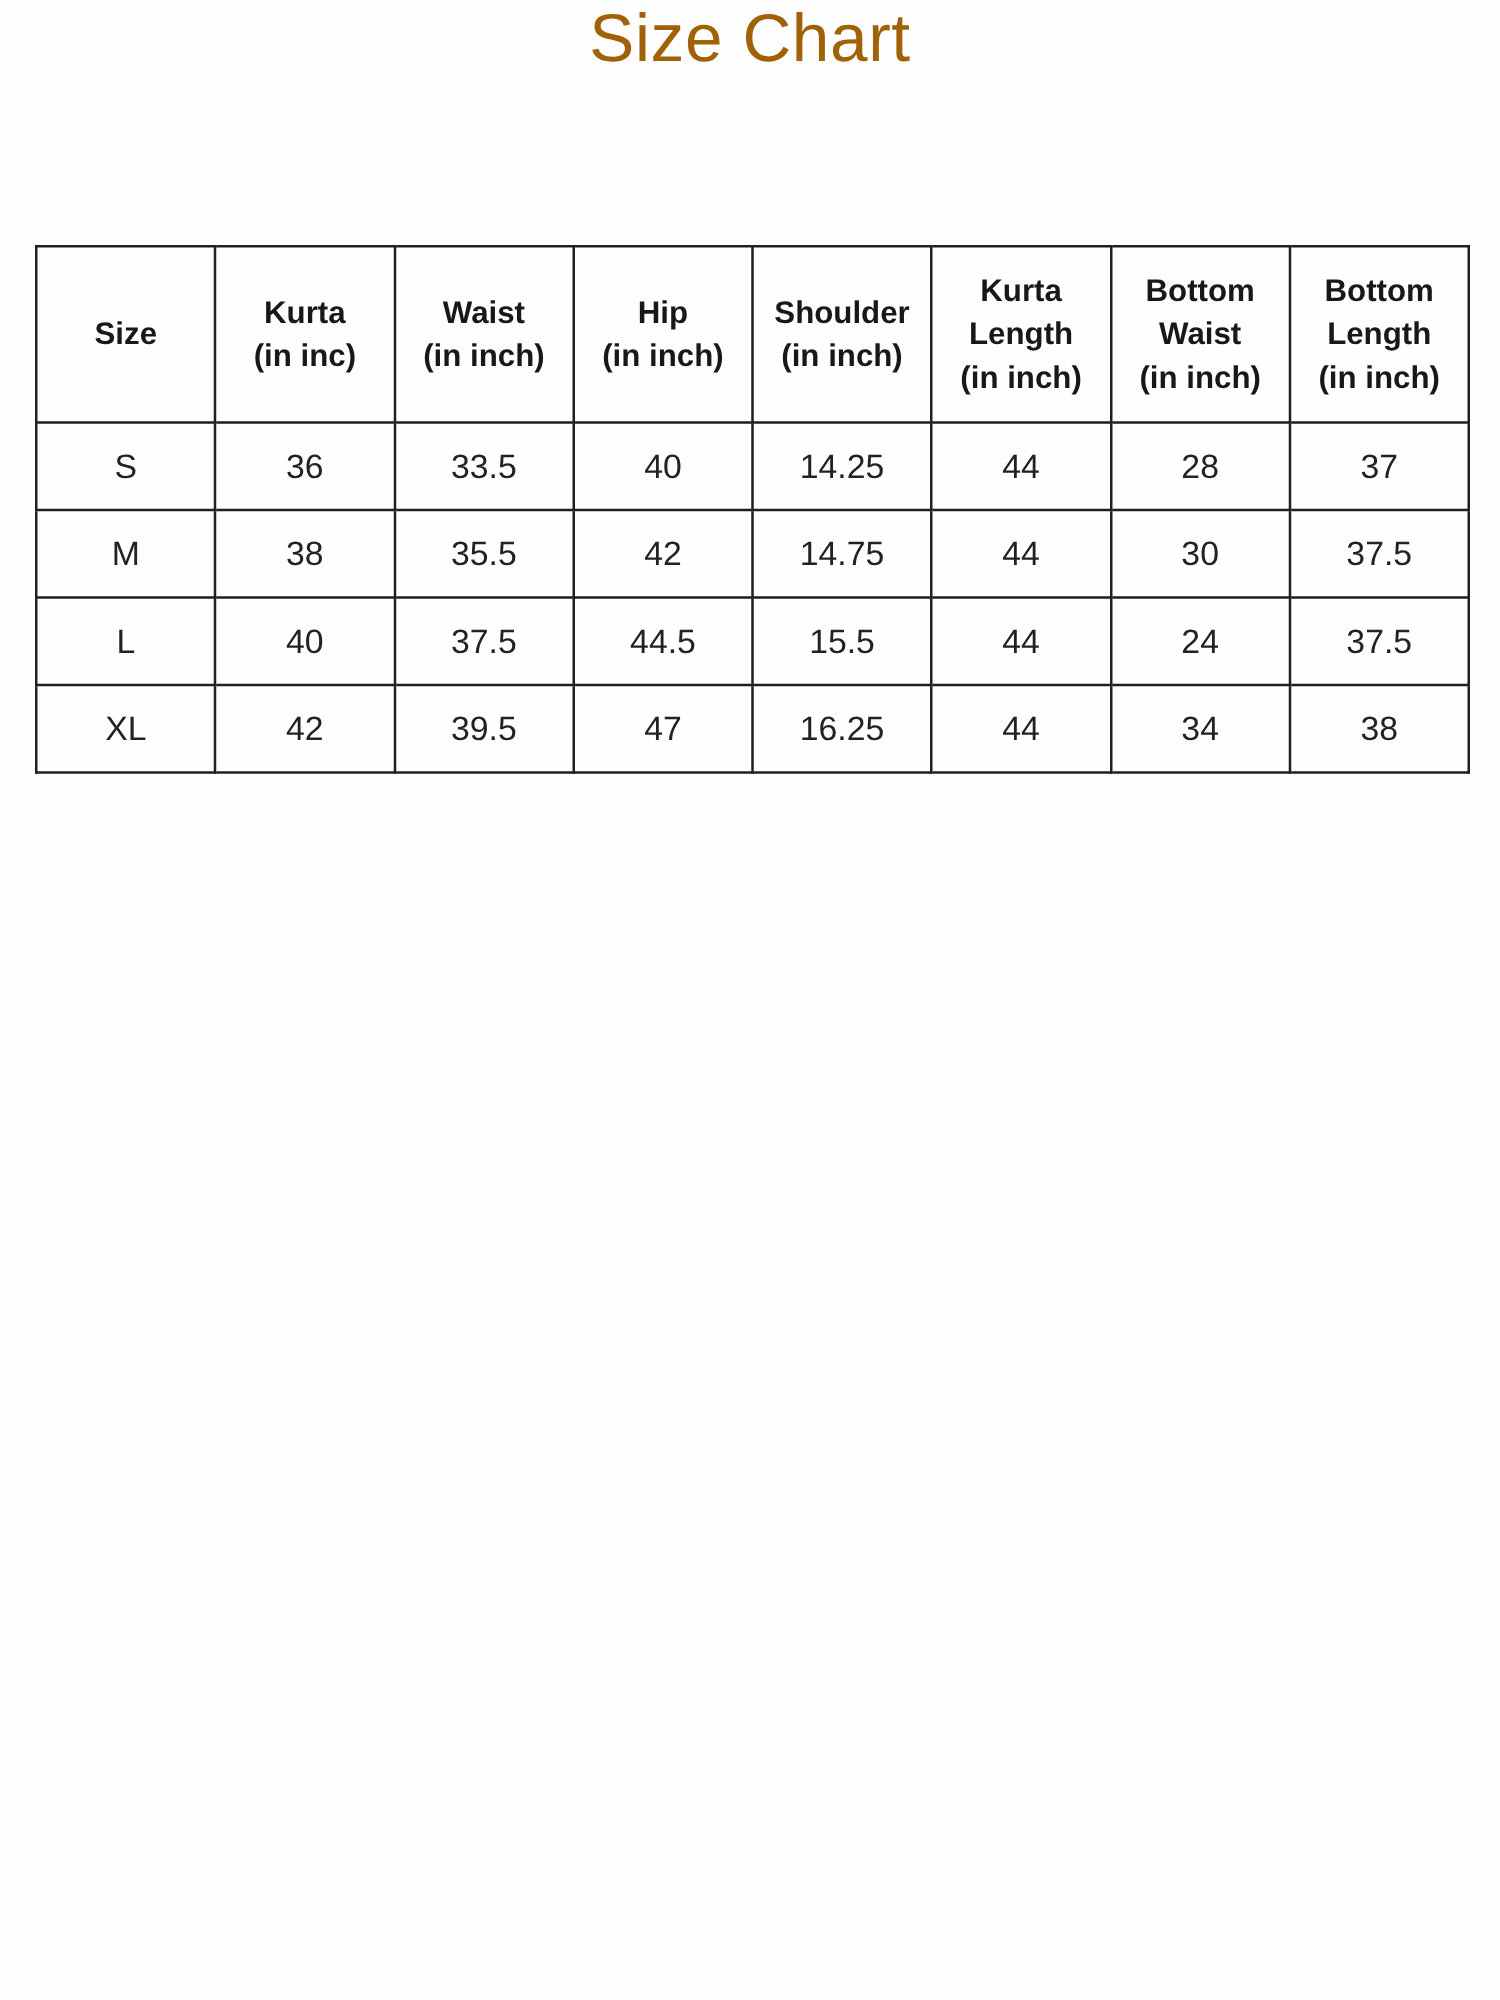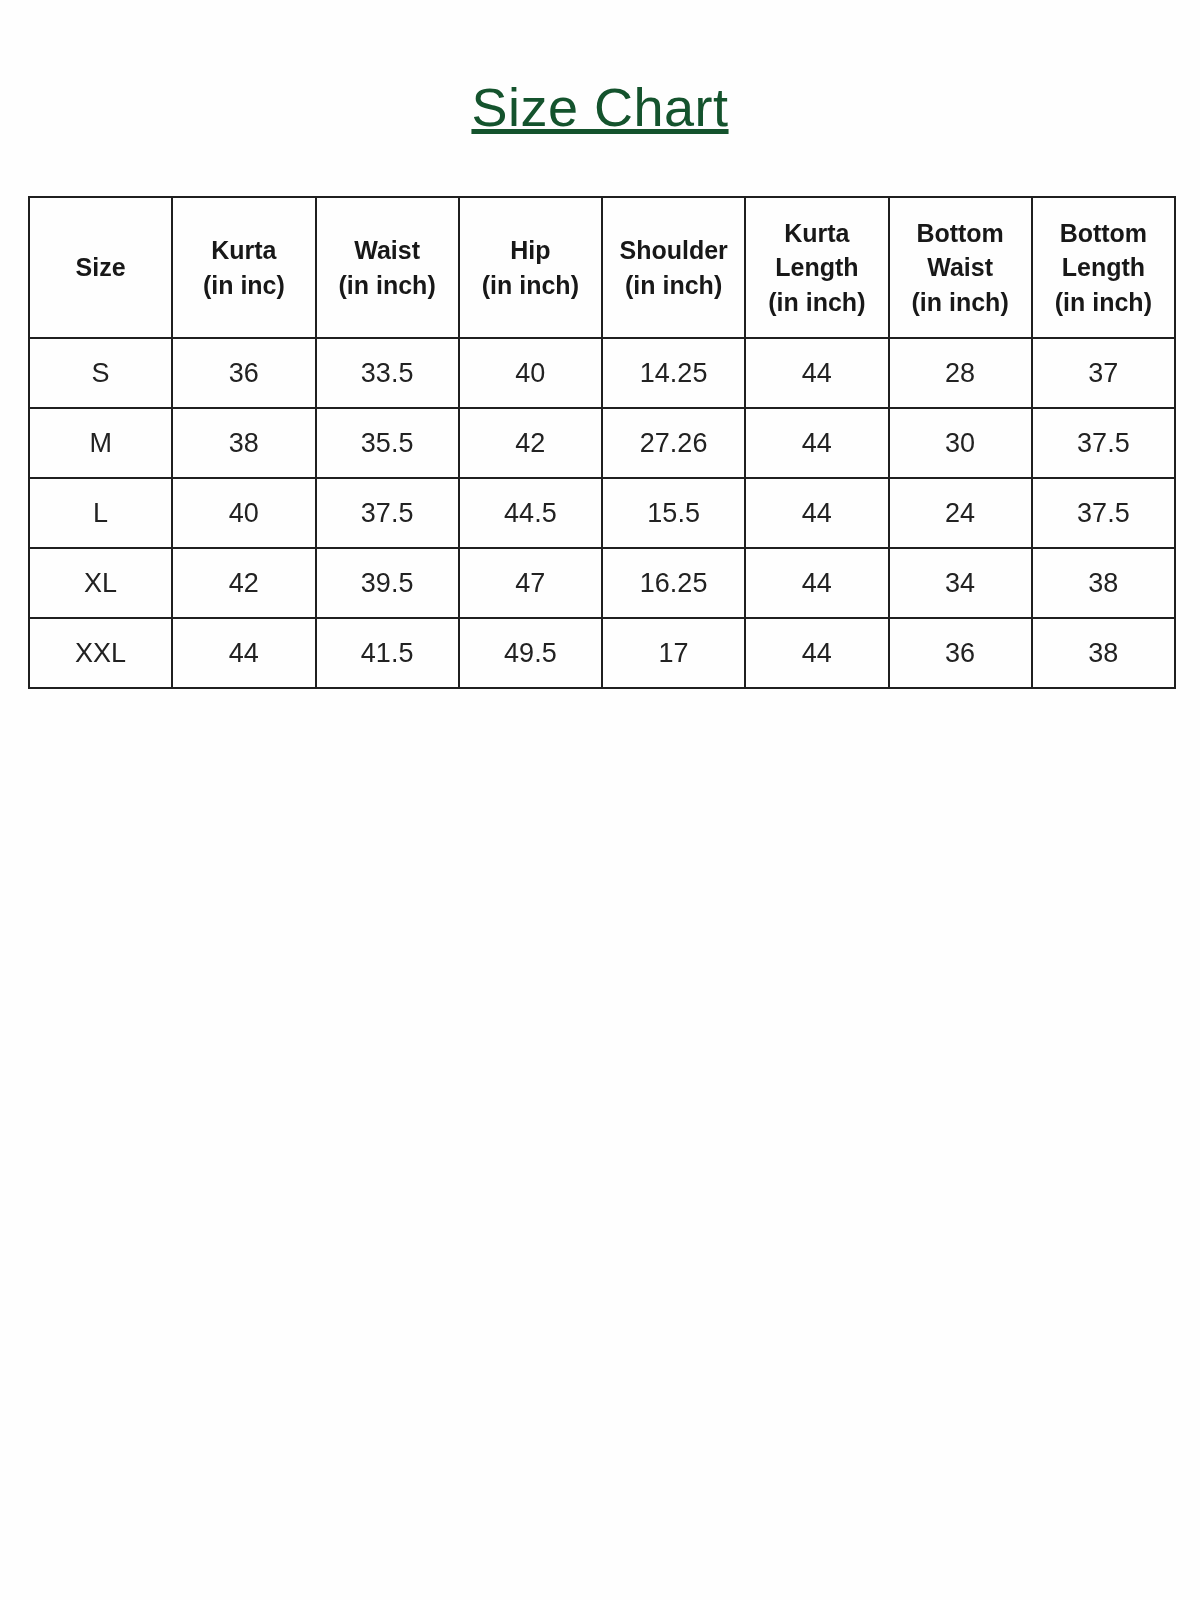--- a/index.html
+++ b/index.html
@@ -10,27 +10,25 @@
   body {
     width: 1200px;
     height: 1600px;
     position: relative;
     background: #fefefe;
     color: #1c1c1c;
     font-family: "Liberation Sans", sans-serif;
   }
   .page-title {
     margin: 0;
-    padding-top: 76px;
     text-align: center;
     font-size: 54px;
     font-weight: 500;
     letter-spacing: 0.5px;
-    color: #14532d;
-    text-decoration: underline;
+    color: #a16207;
   }
   table.size-chart {
     position: absolute;
     left: 28px;
     top: 196px;
     width: 1148px;
     border-collapse: collapse;
     table-layout: fixed;
     background: #fefefe;
   }
@@ -93,21 +91,21 @@
       <td>14.25</td>
       <td>44</td>
       <td>28</td>
       <td>37</td>
     </tr>
     <tr>
       <td>M</td>
       <td>38</td>
       <td>35.5</td>
       <td>42</td>
-      <td>27.26</td>
+      <td>14.75</td>
       <td>44</td>
       <td>30</td>
       <td>37.5</td>
     </tr>
     <tr>
       <td>L</td>
       <td>40</td>
       <td>37.5</td>
       <td>44.5</td>
       <td>15.5</td>
@@ -118,24 +116,14 @@
     <tr>
       <td>XL</td>
       <td>42</td>
       <td>39.5</td>
       <td>47</td>
       <td>16.25</td>
       <td>44</td>
       <td>34</td>
       <td>38</td>
     </tr>
-    <tr>
-      <td>XXL</td>
-      <td>44</td>
-      <td>41.5</td>
-      <td>49.5</td>
-      <td>17</td>
-      <td>44</td>
-      <td>36</td>
-      <td>38</td>
-    </tr>
   </tbody>
 </table>
 
 </body></html>

